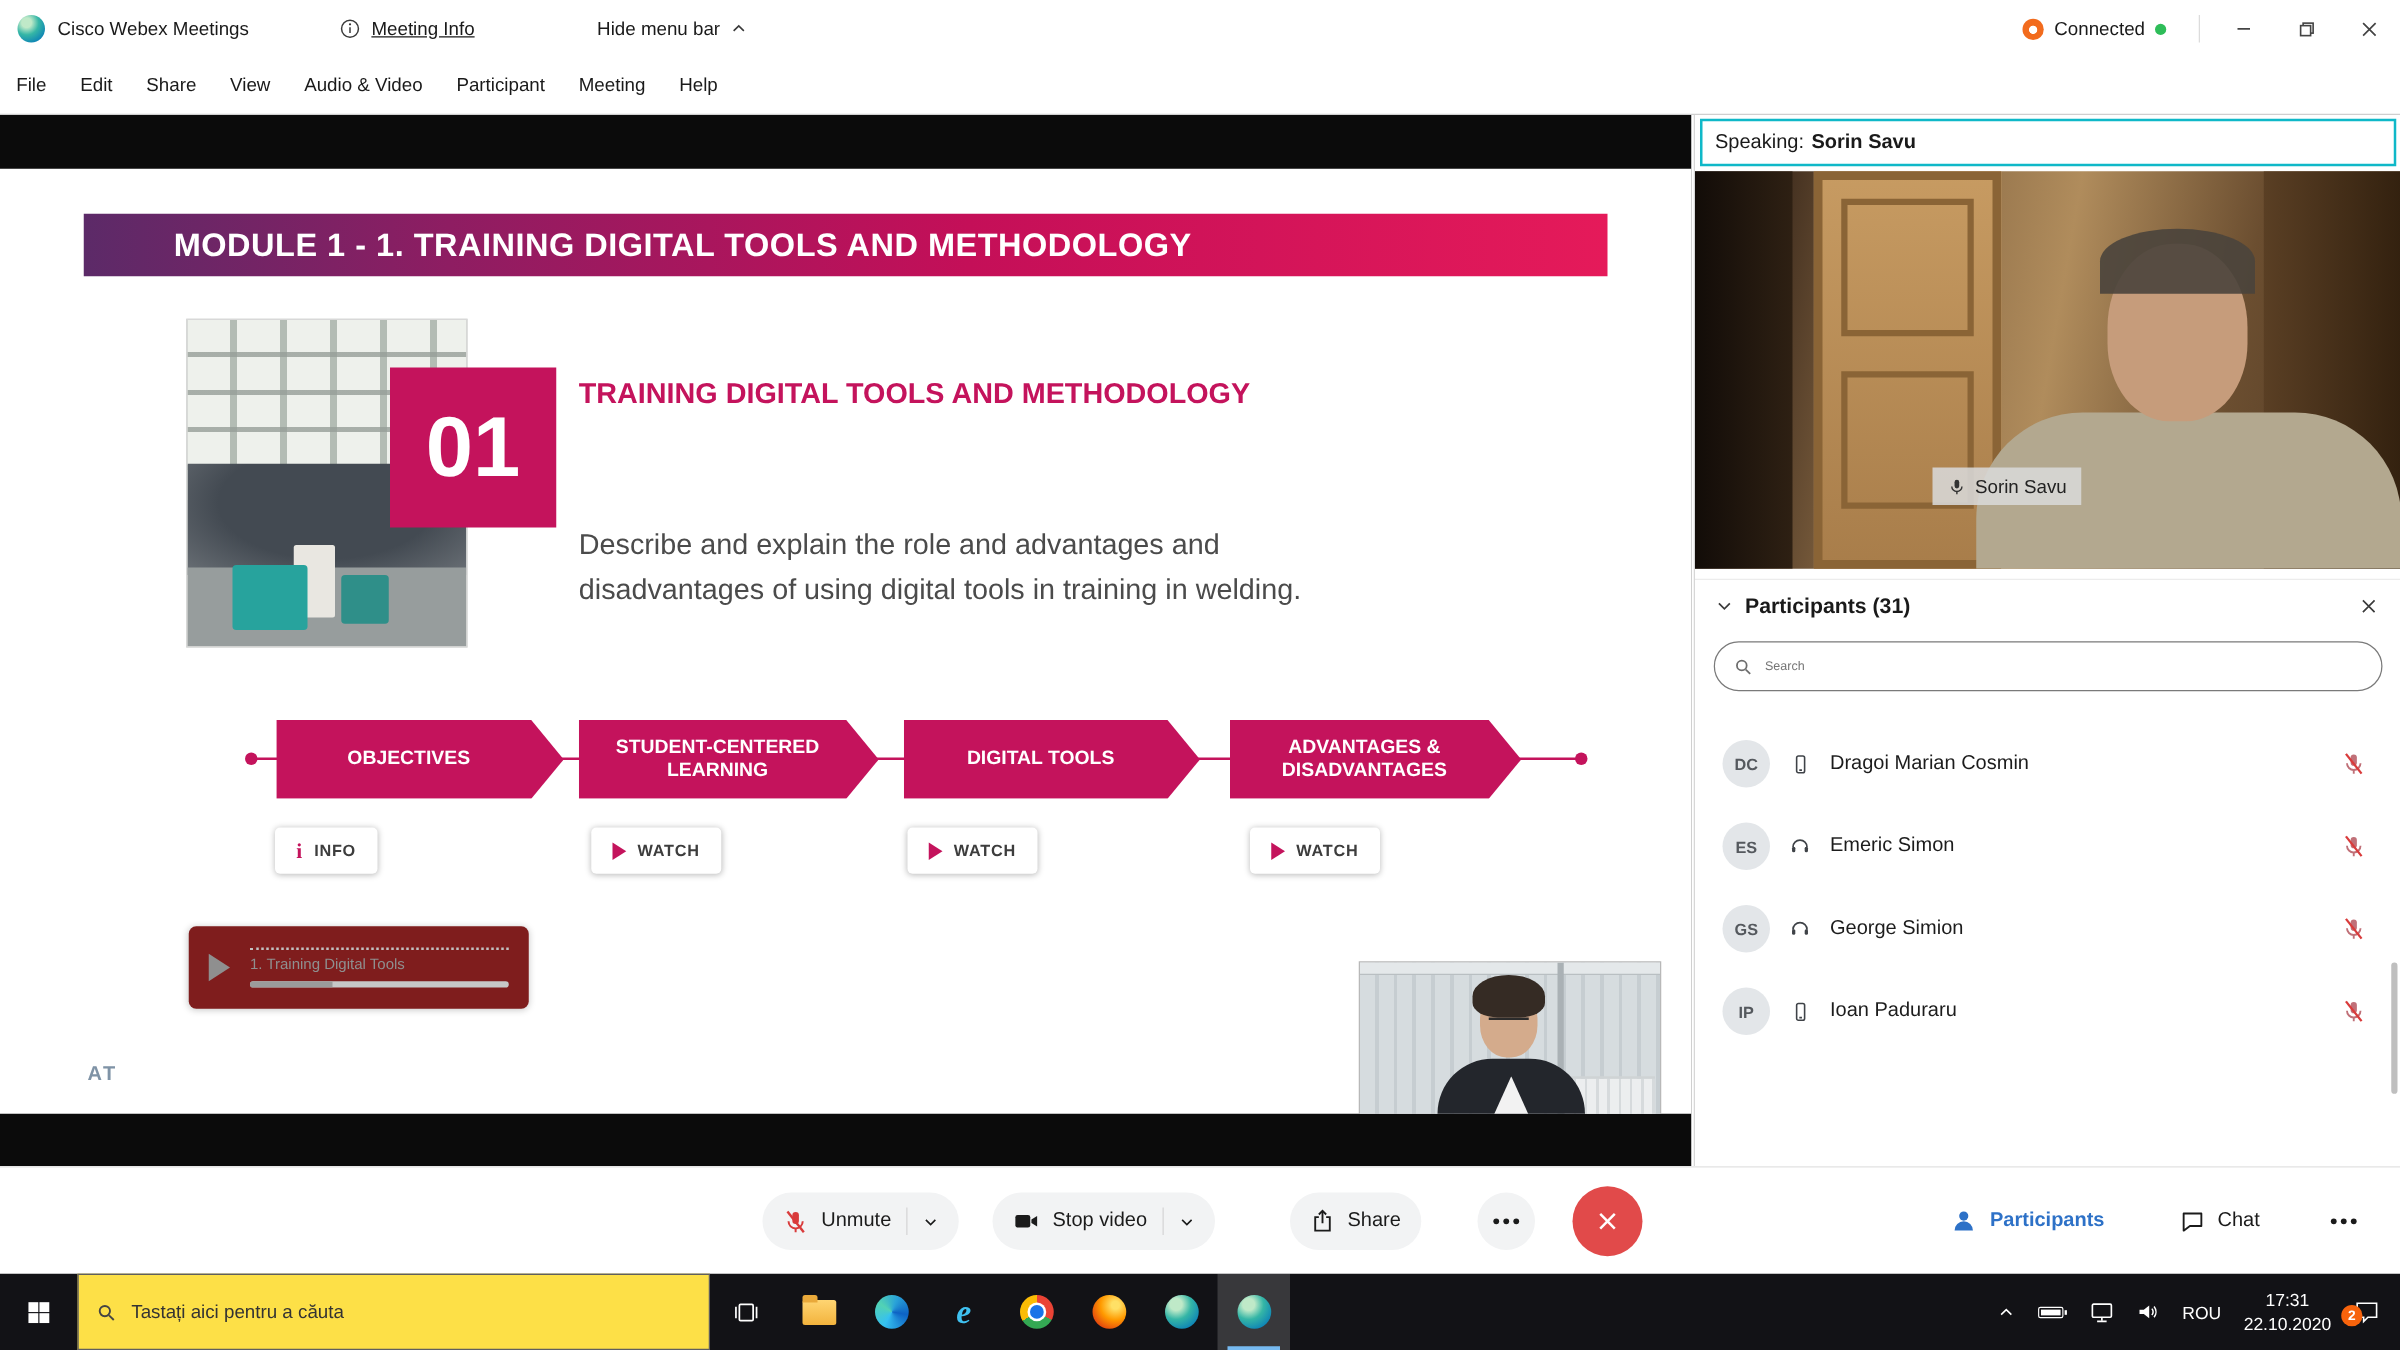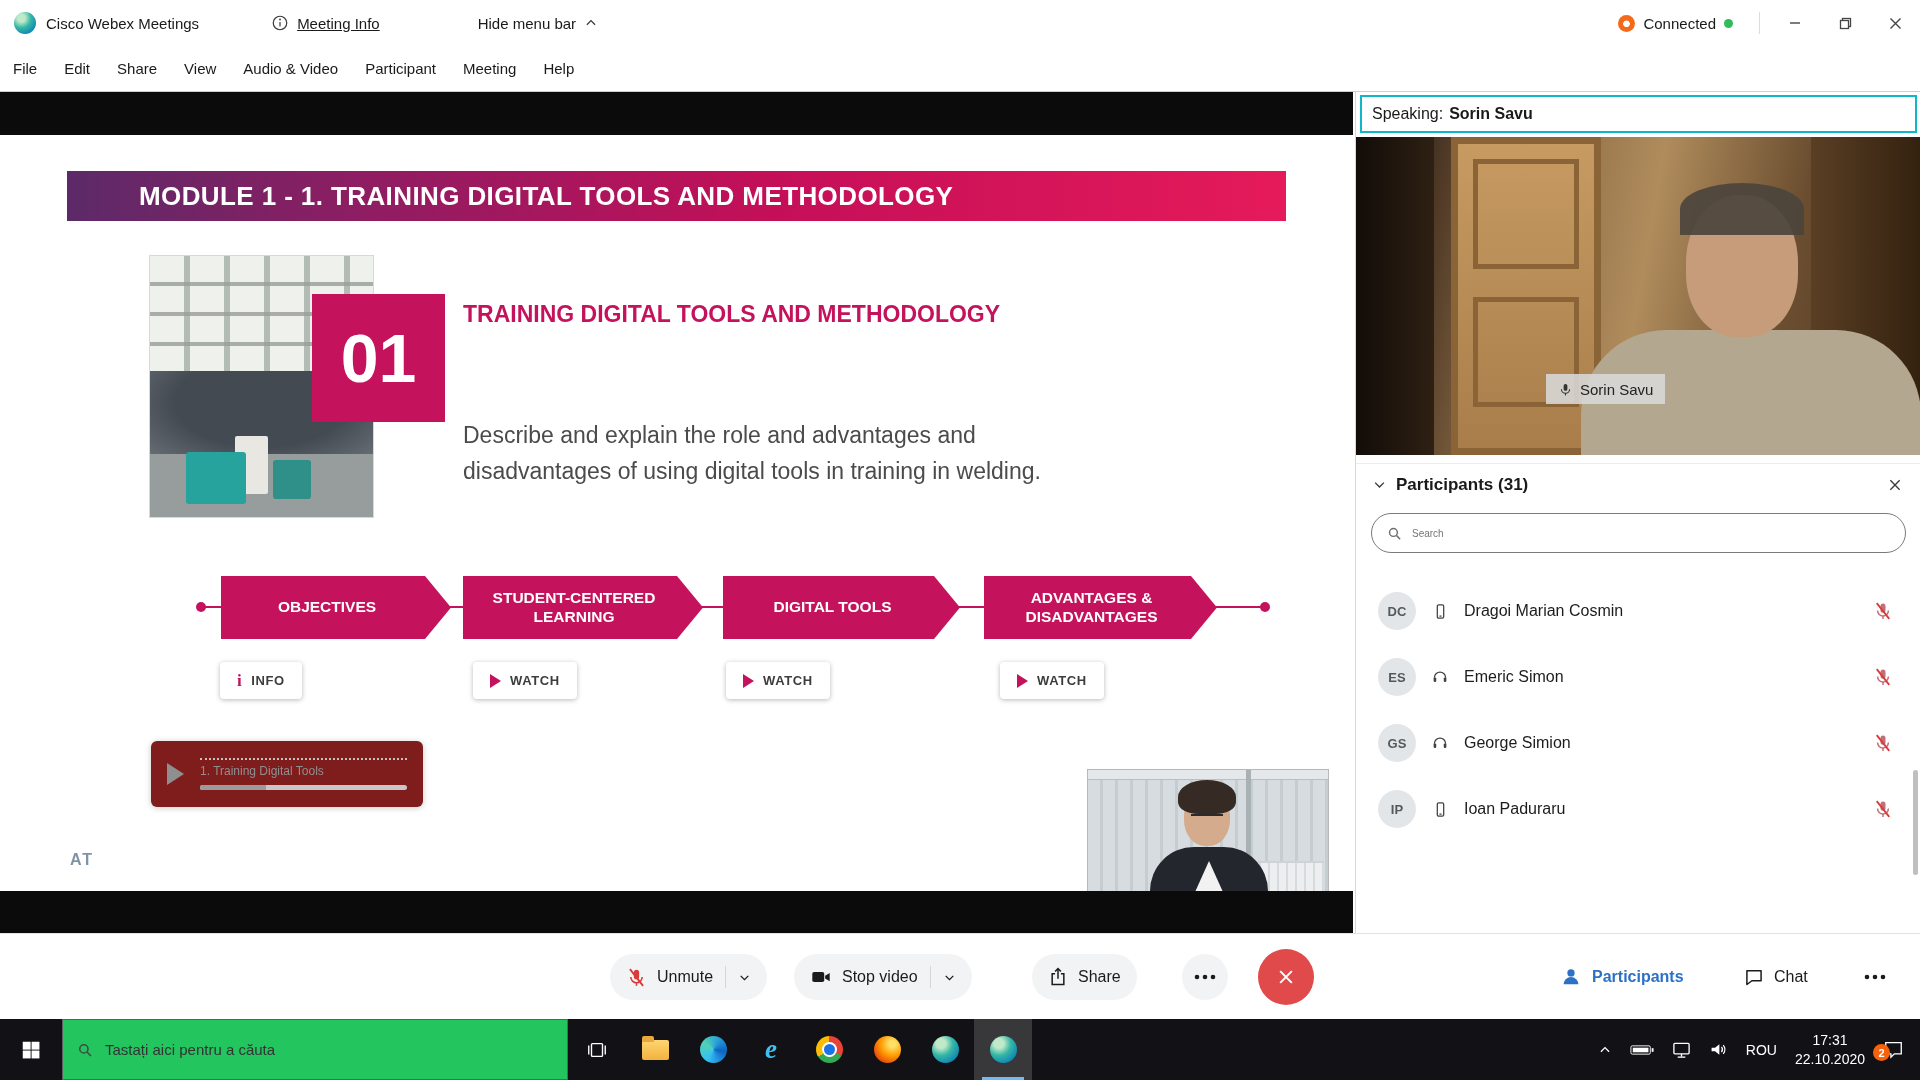--- a/index.html
+++ b/index.html
@@ -127,21 +127,21 @@
   .pill { position:absolute; top:20px; height:46px; border-radius:23px; background:#f2f3f4; display:flex; align-items:center; gap:10px; padding:0 16px; font-size:16px; color:#1b1b1b; }
   .pill-div { width:1px; height:22px; background:#d5d5d5; margin:0 2px; }
   .circle-btn { position:absolute; top:20px; width:46px; height:46px; border-radius:50%; background:#f2f3f4; display:flex; align-items:center; justify-content:center; color:#1b1b1b; }
   .end-btn { position:absolute; left:1258px; top:15px; width:56px; height:56px; border-radius:50%; background:#E14A4A; display:flex; align-items:center; justify-content:center; color:#fff; }
   .ctrl-right { position:absolute; top:20px; height:46px; display:flex; align-items:center; gap:10px; font-size:16px; }
   .blue { color:#2D71C7; font-weight:bold; }
 
   
   .taskbar { position:absolute; left:0; top:1019px; width:1920px; height:61px; background:#121216; display:flex; align-items:center; color:#fff; }
   .tsk-start { width:62px; height:100%; display:flex; align-items:center; justify-content:center; }
-  .tsk-search { width:506px; height:100%; background:#22c55e; border:1px solid #5f5f5f; display:flex; align-items:center; gap:11px; padding:0 13px; }
+  .tsk-search { width:506px; height:100%; background:#fde047; border:1px solid #5f5f5f; display:flex; align-items:center; gap:11px; padding:0 13px; }
   .tsk-search input { border:none; outline:none; flex:1; font-size:15px; color:#222; font-family:"Liberation Sans",sans-serif; background:transparent; }
   .tsk-search input::placeholder { color:#333; }
   .tsk-btn { width:58px; height:100%; display:flex; align-items:center; justify-content:center; position:relative; }
   .tsk-btn.active { background:rgba(255,255,255,.16); }
   .tsk-underline { position:absolute; left:8px; right:8px; bottom:0; height:3px; background:#76b9f0; }
   .ic-folder { width:27px; height:20px; background:linear-gradient(180deg,#ffd572,#f2b33d); border-radius:2px; position:relative; }
   .ic-folder::before { content:""; position:absolute; left:0; top:-4px; width:12px; height:6px; background:#e9a93a; border-radius:2px 2px 0 0; }
   .ic-edge { width:27px; height:27px; border-radius:50%; background:conic-gradient(from 210deg,#35c1f1,#52d2b4 95deg,#2aa3d8 170deg,#0d62c4 250deg,#35c1f1 360deg); }
   .ic-ie { color:#3fc1f0; font-size:27px; font-style:italic; font-weight:bold; line-height:1; font-family:"Liberation Serif",serif; }
   .ic-chrome { width:27px; height:27px; border-radius:50%; background:conic-gradient(#EA4335 0 33%,#34A853 33% 66%,#FBBC05 66% 100%); position:relative; }

